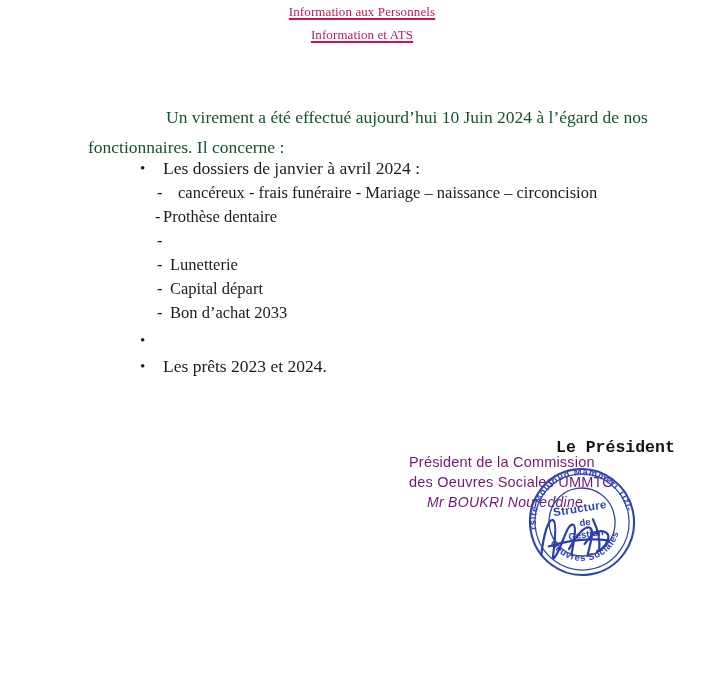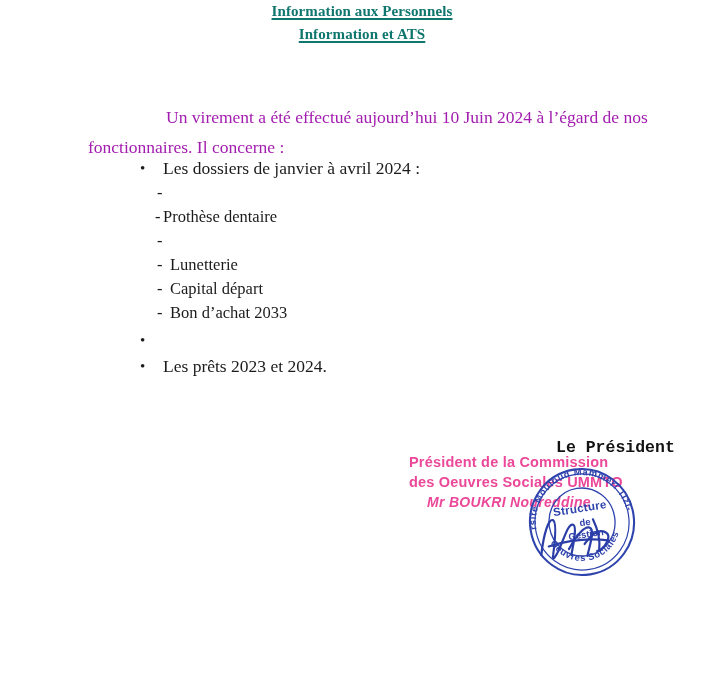--- a/index.html
+++ b/index.html
@@ -20,42 +20,42 @@
 
   
   .title-block {
     position: absolute;
     top: 0px;
     left: 0;
     width: 724px;
     text-align: center;
   }
   .title-line {
-    font-weight: bold;
-    font-size: 15px;
+    font-weight: normal;
+    font-size: 13px;
     line-height: 23px;
     letter-spacing: 0.1px;
-    color: #0f766e;
+    color: #be185d;
   }
   .title-line span.u {
     text-decoration: underline;
     text-underline-offset: 2px;
     text-decoration-thickness: 1.5px;
   }
 
   
   .intro {
     position: absolute;
     left: 88px;
     top: 84px;
     width: 560px;
     font-size: 17.5px;
     line-height: 30px;
     text-indent: 78px;
-    color: #a21caf;
+    color: #14532d;
   }
 
   
   .list {
     position: absolute;
     left: 0;
     top: 155px;
     width: 724px;
   }
   .bullet-row {
@@ -111,23 +111,23 @@
     font-weight: bold;
     color: #121212;
     font-family: Liberation Mono, monospace;
   }
 
   
   .stamp-text {
     position: absolute;
     left: 409px;
     top: 452px;
-    color: #ec4899;
+    color: #701a75;
     font-family: "Liberation Sans", "DejaVu Sans", sans-serif;
-    font-weight: bold;
+    font-weight: normal;
     font-size: 14.5px;
     line-height: 20px;
     letter-spacing: 0.2px;
     white-space: nowrap;
   }
   .stamp-text .l3 {
     display: block;
     padding-left: 18px;
     font-style: italic;
     font-size: 14px;
@@ -185,20 +185,21 @@
 
 <div class="list">
 
   <div class="bullet-row">
     <span class="dot">•</span>
     <span>Les dossiers de janvier à avril 2024 :</span>
   </div>
 
   <div class="sub-row">
     <span class="dash">-</span>
+    <span class="wrap">cancéreux - frais funéraire - Mariage – naissance – circoncision</span>
   </div>
 
   <div class="sub-row tight">
     <span class="dash">-</span>
     <span>Prothèse dentaire</span>
   </div>
 
   <div class="sub-row">
     <span class="dash">-</span>
   </div>

